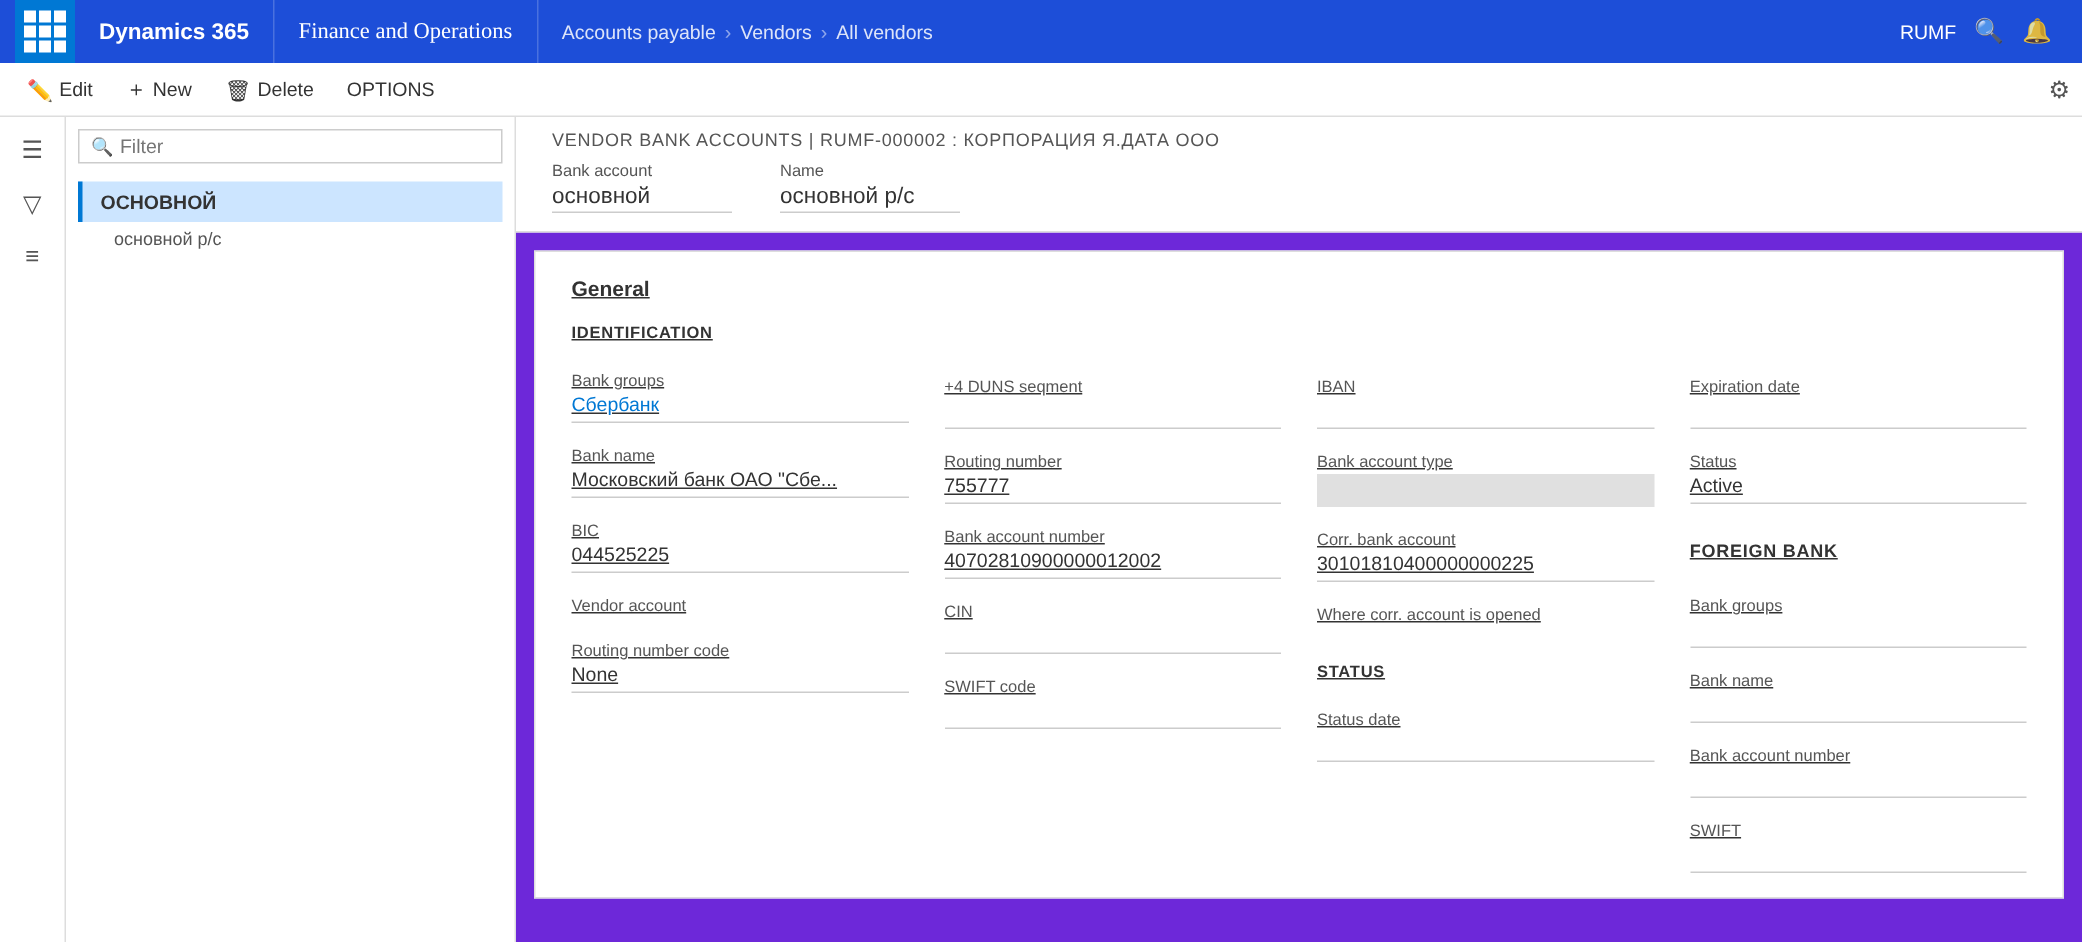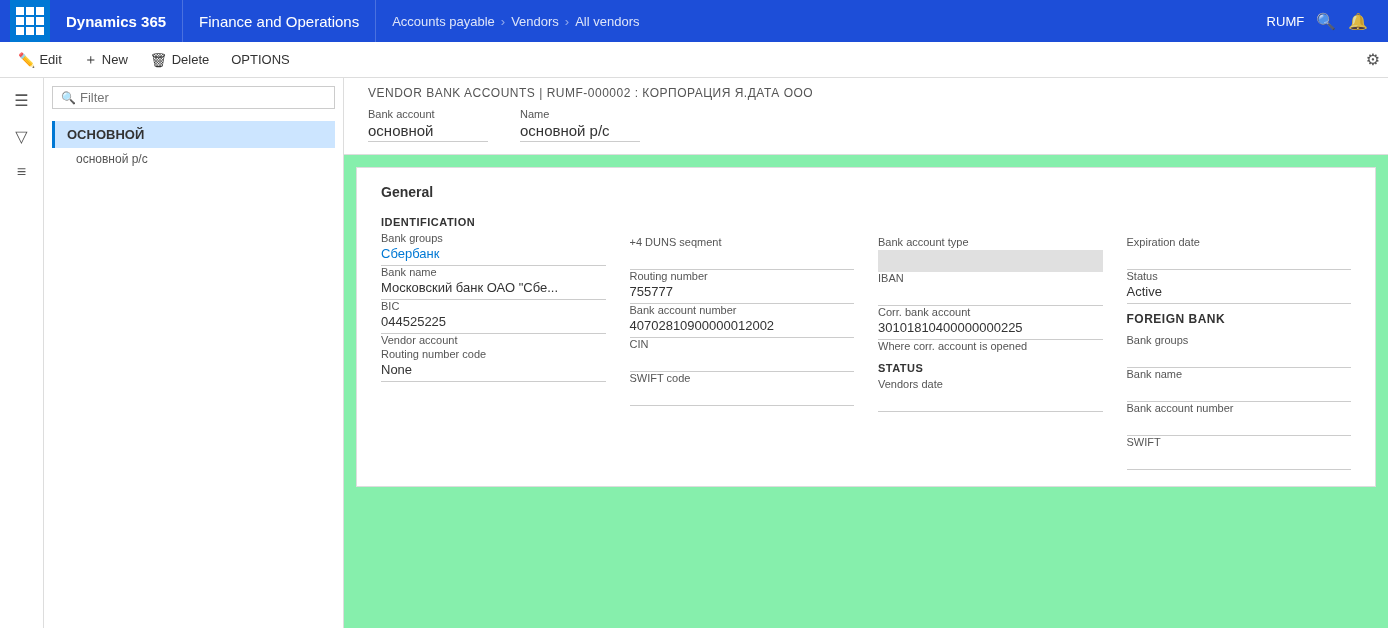--- a/index.html
+++ b/index.html
@@ -17,20 +17,21 @@
     .apps-grid { display: grid; grid-template-columns: repeat(3,8px); gap: 2px; }
     .apps-grid span { width: 8px; height: 8px; background: white; display: block; }
     .top-nav-brand {
       display: flex; align-items: center; height: 42px; padding: 0 16px;
       border-right: 1px solid rgba(255,255,255,0.2);
     }
     .top-nav-brand-title { font-size: 15px; font-weight: 600; color: white; }
     .top-nav-module {
       display: flex; align-items: center; height: 42px; padding: 0 16px;
       border-right: 1px solid rgba(255,255,255,0.2);
+      font-family: Liberation Serif, serif;
     }
     .top-nav-module-title { font-size: 15px; color: white; }
     .top-nav-breadcrumb {
       display: flex; align-items: center; padding: 0 16px; gap: 6px; flex: 1; color: rgba(255,255,255,0.85); font-size: 13px;
     }
     .breadcrumb-sep { color: rgba(255,255,255,0.5); }
     .breadcrumb-link { color: rgba(255,255,255,0.85); cursor: pointer; }
     .top-nav-right { display: flex; align-items: center; gap: 12px; padding-right: 10px; color: white; font-size: 13px; }
     .top-nav-right .icon-btn { cursor: pointer; font-size: 16px; color: rgba(255,255,255,0.85); }
 
@@ -60,36 +61,36 @@
     .filter-input-wrap input { border: none; outline: none; font-size: 13px; flex: 1; }
     .filter-input-wrap .search-icon { color: #777; font-size: 12px; margin-right: 4px; }
     .nav-group { padding: 4px 8px; }
     .nav-group-item {
       padding: 6px 12px; cursor: pointer; font-size: 13px; font-weight: 600;
       color: #333; background: #cce5ff; border-left: 3px solid #0078d4;
     }
     .nav-group-sub { padding: 4px 24px; font-size: 12px; color: #555; cursor: pointer; }
 
     
-    .content { flex: 1; overflow-y: auto; background: #86efac; padding: 0; }
+    .content { flex: 1; overflow-y: auto; background: #6d28d9; padding: 0; }
 
     
     .page-header { background: #fff; padding: 8px 24px 12px; border-bottom: 1px solid #ddd; }
     .page-header-title { font-size: 12px; color: #555; text-transform: uppercase; letter-spacing: 0.5px; margin-bottom: 8px; }
     .page-header-fields { display: flex; gap: 32px; }
     .field-group { display: flex; flex-direction: column; }
     .field-label { font-size: 11px; color: #555; margin-bottom: 2px; }
     .field-value { font-size: 15px; font-weight: 500; color: #333; border-bottom: 1px solid #ccc; padding-bottom: 2px; min-width: 120px; }
 
     
-    .form-section { background: #fff; margin: 12px; padding: 16px 24px; border: 1px solid #ddd; }
+    .form-section { background: #fff; margin: 12px; padding: 16px 24px; border: 1px solid #ddd; text-decoration: underline; }
     .section-title { font-size: 14px; font-weight: 600; margin-bottom: 16px; color: #333; }
     .section-body { display: grid; grid-template-columns: repeat(4, 1fr); gap: 0 24px; }
 
-    .form-column { display: flex; flex-direction: column; }
+    .form-column { display: flex; flex-direction: column; gap: 16px; }
     .form-subsection-title {
       font-size: 11px; font-weight: 700; text-transform: uppercase; letter-spacing: 0.5px;
       color: #333; margin-bottom: 4px;
     }
     .form-field { display: flex; flex-direction: column; }
     .form-field label { font-size: 11px; color: #555; margin-bottom: 2px; }
     .form-field .fv {
       font-size: 13px; color: #333; border-bottom: 1px solid #ccc; padding-bottom: 2px; min-height: 20px;
     }
     .form-field .fv-link { color: #0078d4; cursor: pointer; text-decoration: none; font-size: 13px; border-bottom: 1px solid #ccc; padding-bottom: 2px; min-height: 20px; display: block; }
@@ -244,37 +245,37 @@
           </div>
           <div class="form-field">
             <label>SWIFT code</label>
             <span class="fv"></span>
           </div>
         </div>
 
         <div class="form-column">
           <div style="height:20px"></div>
           <div class="form-field">
+            <label>IBAN</label>
+            <span class="fv"></span>
+          </div>
+          <div class="form-field">
             <label>Bank account type</label>
             <input class="fv-input" type="text" value="" style="">
           </div>
           <div class="form-field">
-            <label>IBAN</label>
-            <span class="fv"></span>
-          </div>
-          <div class="form-field">
             <label>Corr. bank account</label>
             <span class="fv">30101810400000000225</span>
           </div>
           <div class="form-field">
             <label>Where corr. account is opened</label>
           </div>
           <div class="status-section-title">STATUS</div>
           <div class="form-field">
-            <label>Vendors date</label>
+            <label>Status date</label>
             <span class="fv"></span>
           </div>
         </div>
 
         <div class="form-column">
           <div style="height:20px"></div>
           <div class="form-field">
             <label>Expiration date</label>
             <span class="fv"></span>
           </div>

